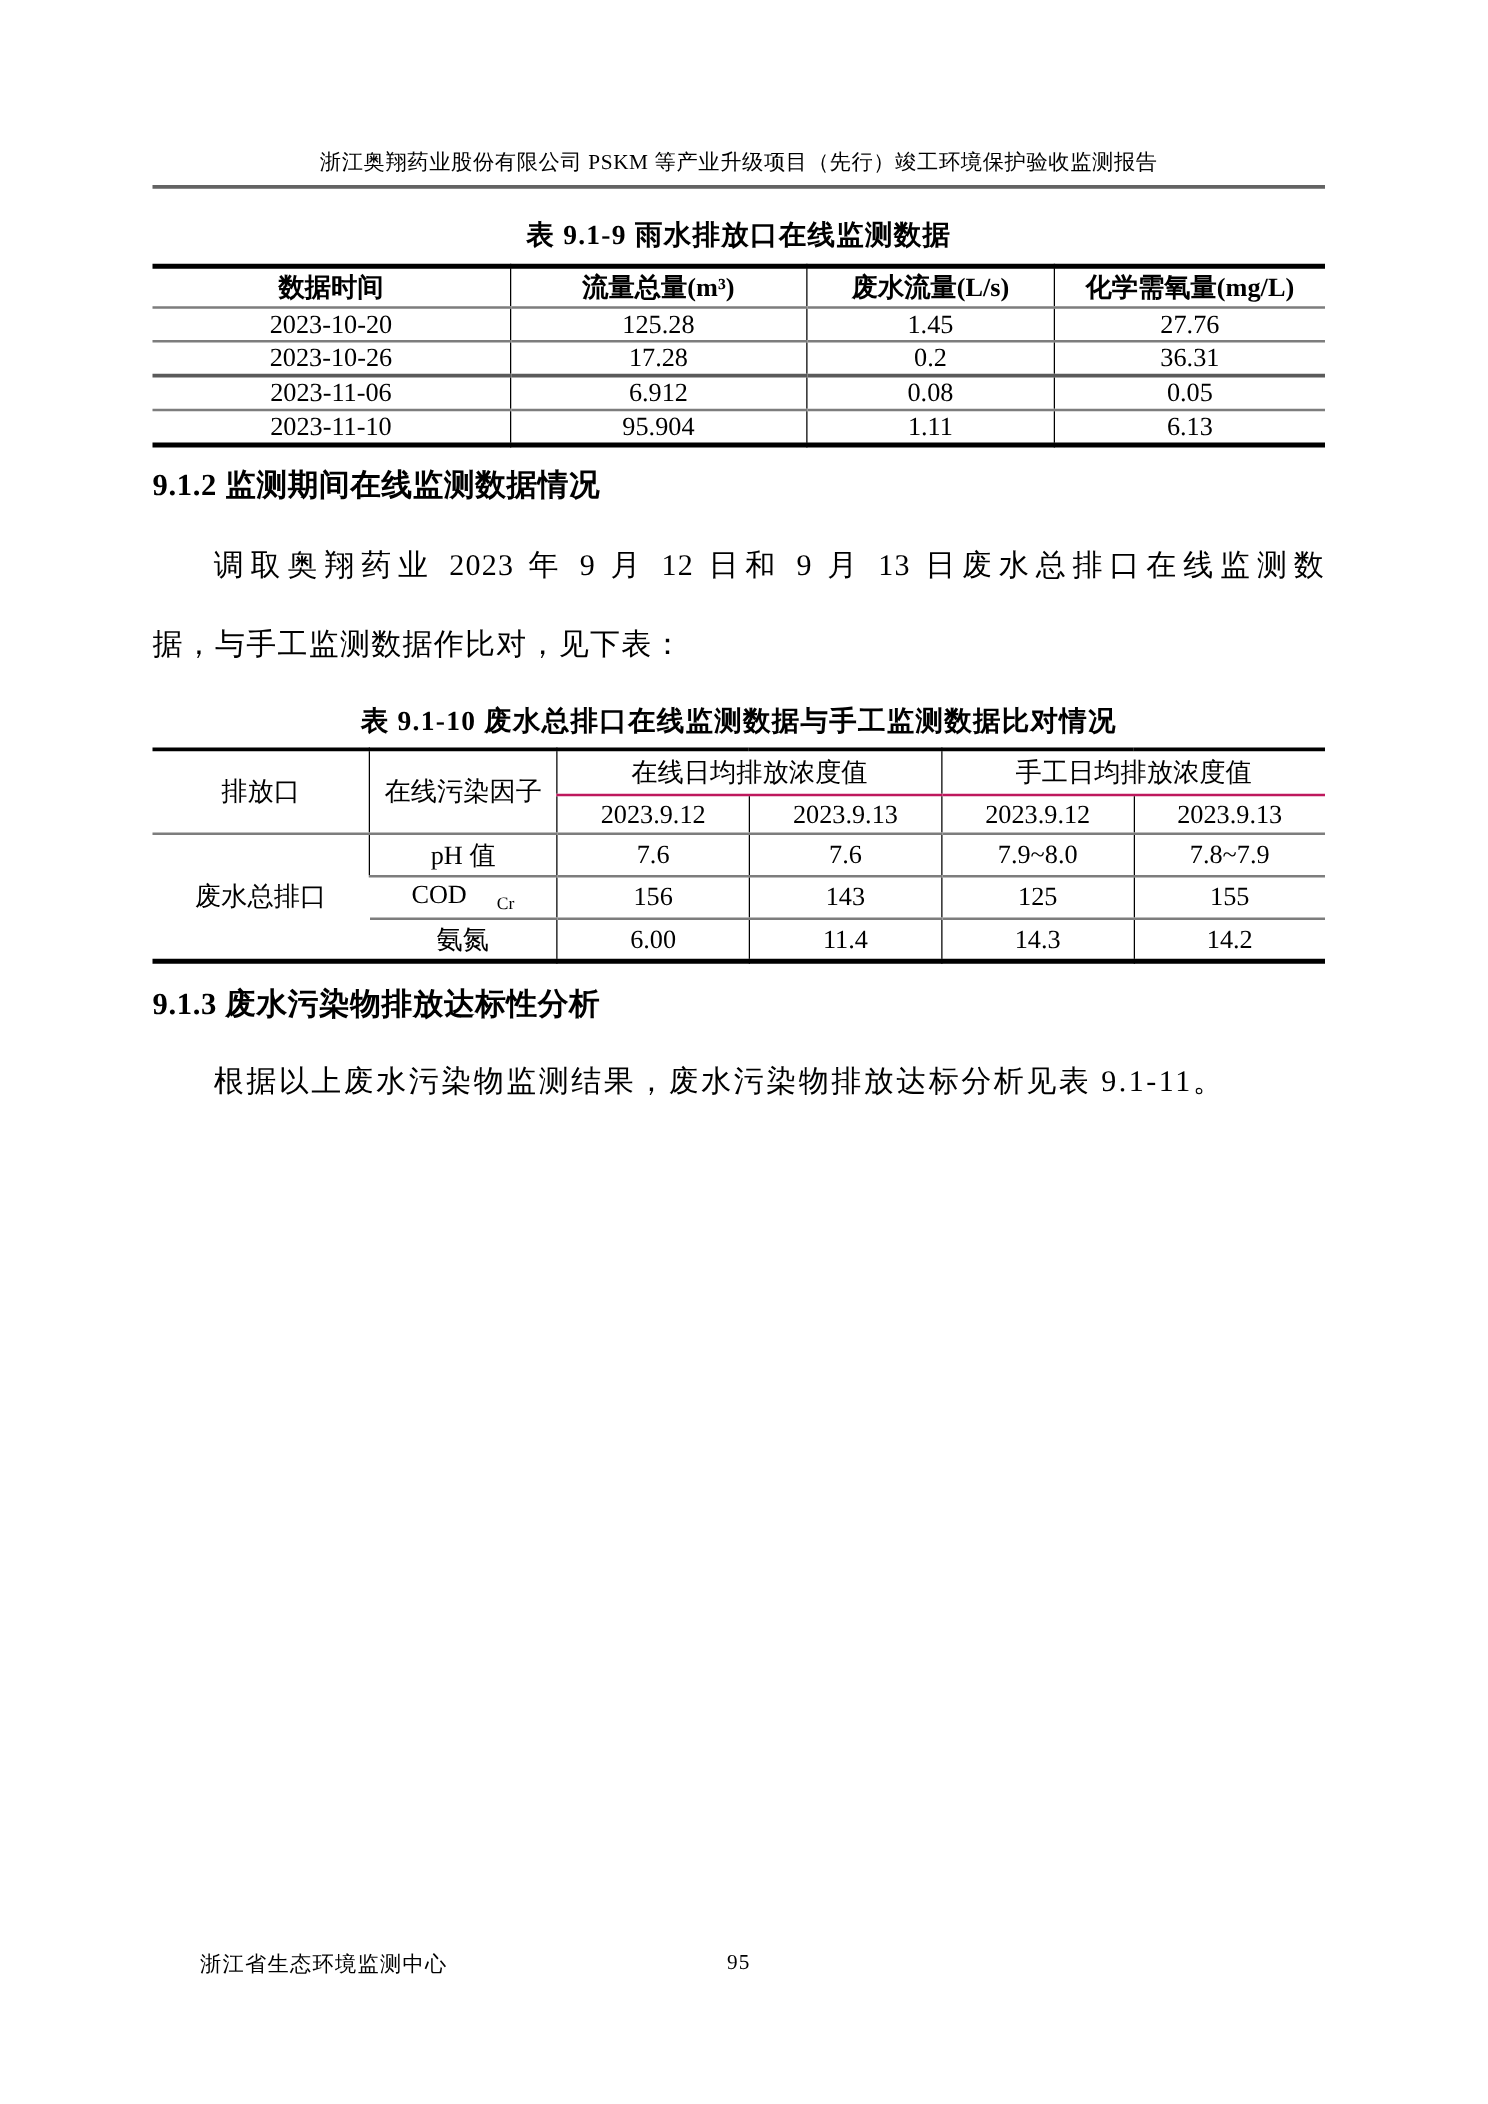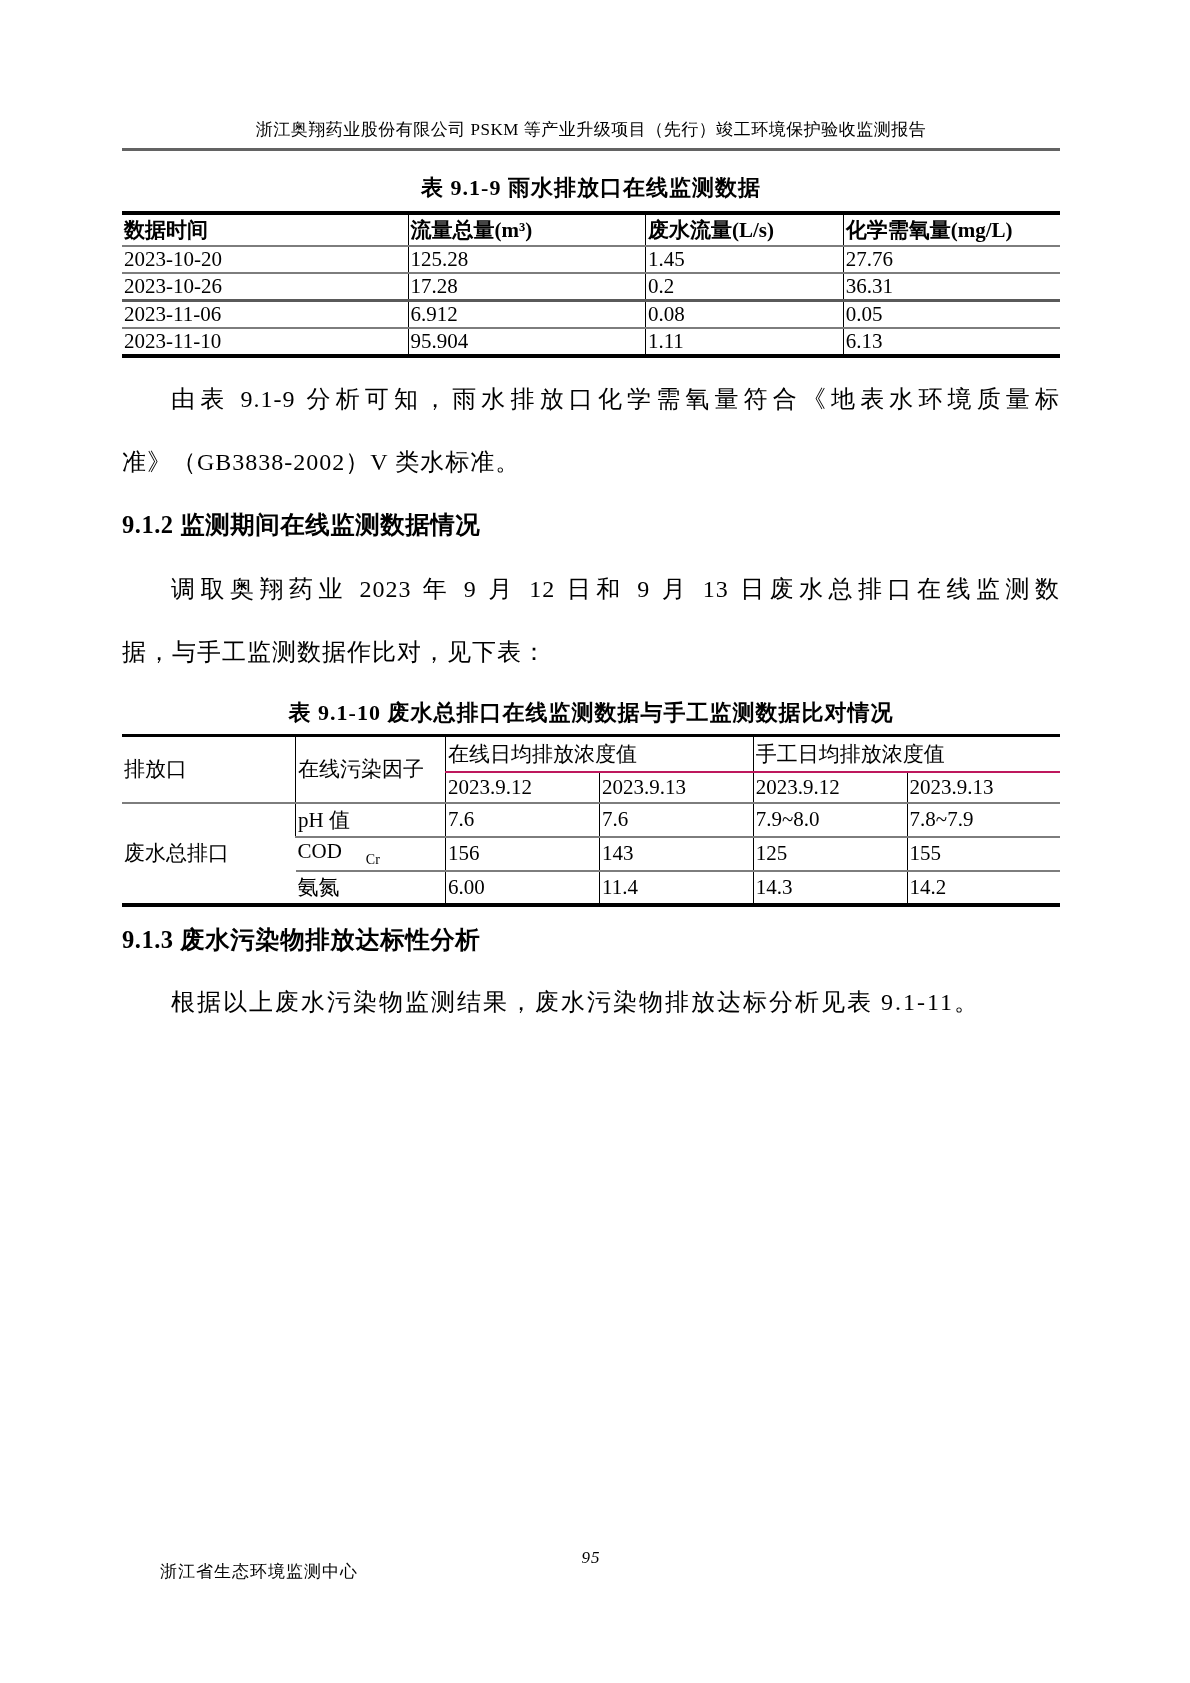--- a/index.html
+++ b/index.html
@@ -17,21 +17,21 @@
   }
   .header-rule { margin-top:7px; border-top:3px solid #636363; height:0; }
 
   .tbl-title {
     text-align:center; font-weight:bold; font-size:22px; letter-spacing:1px;
   }
   .title1 { margin-top:22px; }
   .title2 { margin-top:14px; }
 
   table { width:100%; border-collapse:collapse; table-layout:fixed; font-size:21px; }
-  td, th { text-align:left; vertical-align:middle; font-weight:normal; padding:0 2px; }
+  td, th { text-align:center; vertical-align:middle; font-weight:normal; padding:0 2px; }
 
   
   .t1 { margin-top:8px; border-top:4px solid #000; border-bottom:4px solid #000; }
   .t1 thead tr { height:33px; }
   .t1 tbody tr { height:22px; }
   .t1 thead th { font-weight:bold; }
   .t1 td + td, .t1 th + th { border-left:1px solid #000; }
   .t1 tbody tr td { border-top:2px solid #7d7d7d; }
   .t1 tbody tr.hard-break td { border-top:3px solid #5a5a5a; }
 
@@ -58,21 +58,21 @@
     font-weight:bold; font-size:24.5px; letter-spacing:0.5px; line-height:34px;
   }
   .h912 { margin-top:14px; }
   .h913 { margin-top:16px; }
 
   .footer {
     position:absolute; left:122px; top:1548px; width:938px; height:24px;
     font-size:17px; letter-spacing:1px;
   }
   .footer .org { position:absolute; left:38px; top:12px; }
-  .footer .pagenum { position:absolute; left:0; width:100%; text-align:center; top:0;font-style:italic; }
+  .footer .pagenum { position:absolute; left:0; width:100%; text-align:center; top:12px; }
 </style>
 </head>
 <body>
 
 <div class="page">
 
   <div class="doc-header">浙江奥翔药业股份有限公司 PSKM 等产业升级项目（先行）竣工环境保护验收监测报告</div>
   <div class="header-rule"></div>
 
   <div class="tbl-title title1">表 9.1-9 雨水排放口在线监测数据</div>
@@ -113,24 +113,20 @@
       </tr>
       <tr>
         <td>2023-11-10</td>
         <td>95.904</td>
         <td>1.11</td>
         <td>6.13</td>
       </tr>
     </tbody>
   </table>
 
-  <div class="para para1">
-    <div class="pline justify indent">由表 9.1-9 分析可知，雨水排放口化学需氧量符合《地表水环境质量标</div>
-    <div class="pline">准》（GB3838-2002）V 类水标准。</div>
-  </div>
 
   <div class="heading h912">9.1.2 监测期间在线监测数据情况</div>
 
   <div class="para para2">
     <div class="pline justify indent">调取奥翔药业 2023 年 9 月 12 日和 9 月 13 日废水总排口在线监测数</div>
     <div class="pline">据，与手工监测数据作比对，见下表：</div>
   </div>
 
   <div class="tbl-title title2">表 9.1-10 废水总排口在线监测数据与手工监测数据比对情况</div>
 

